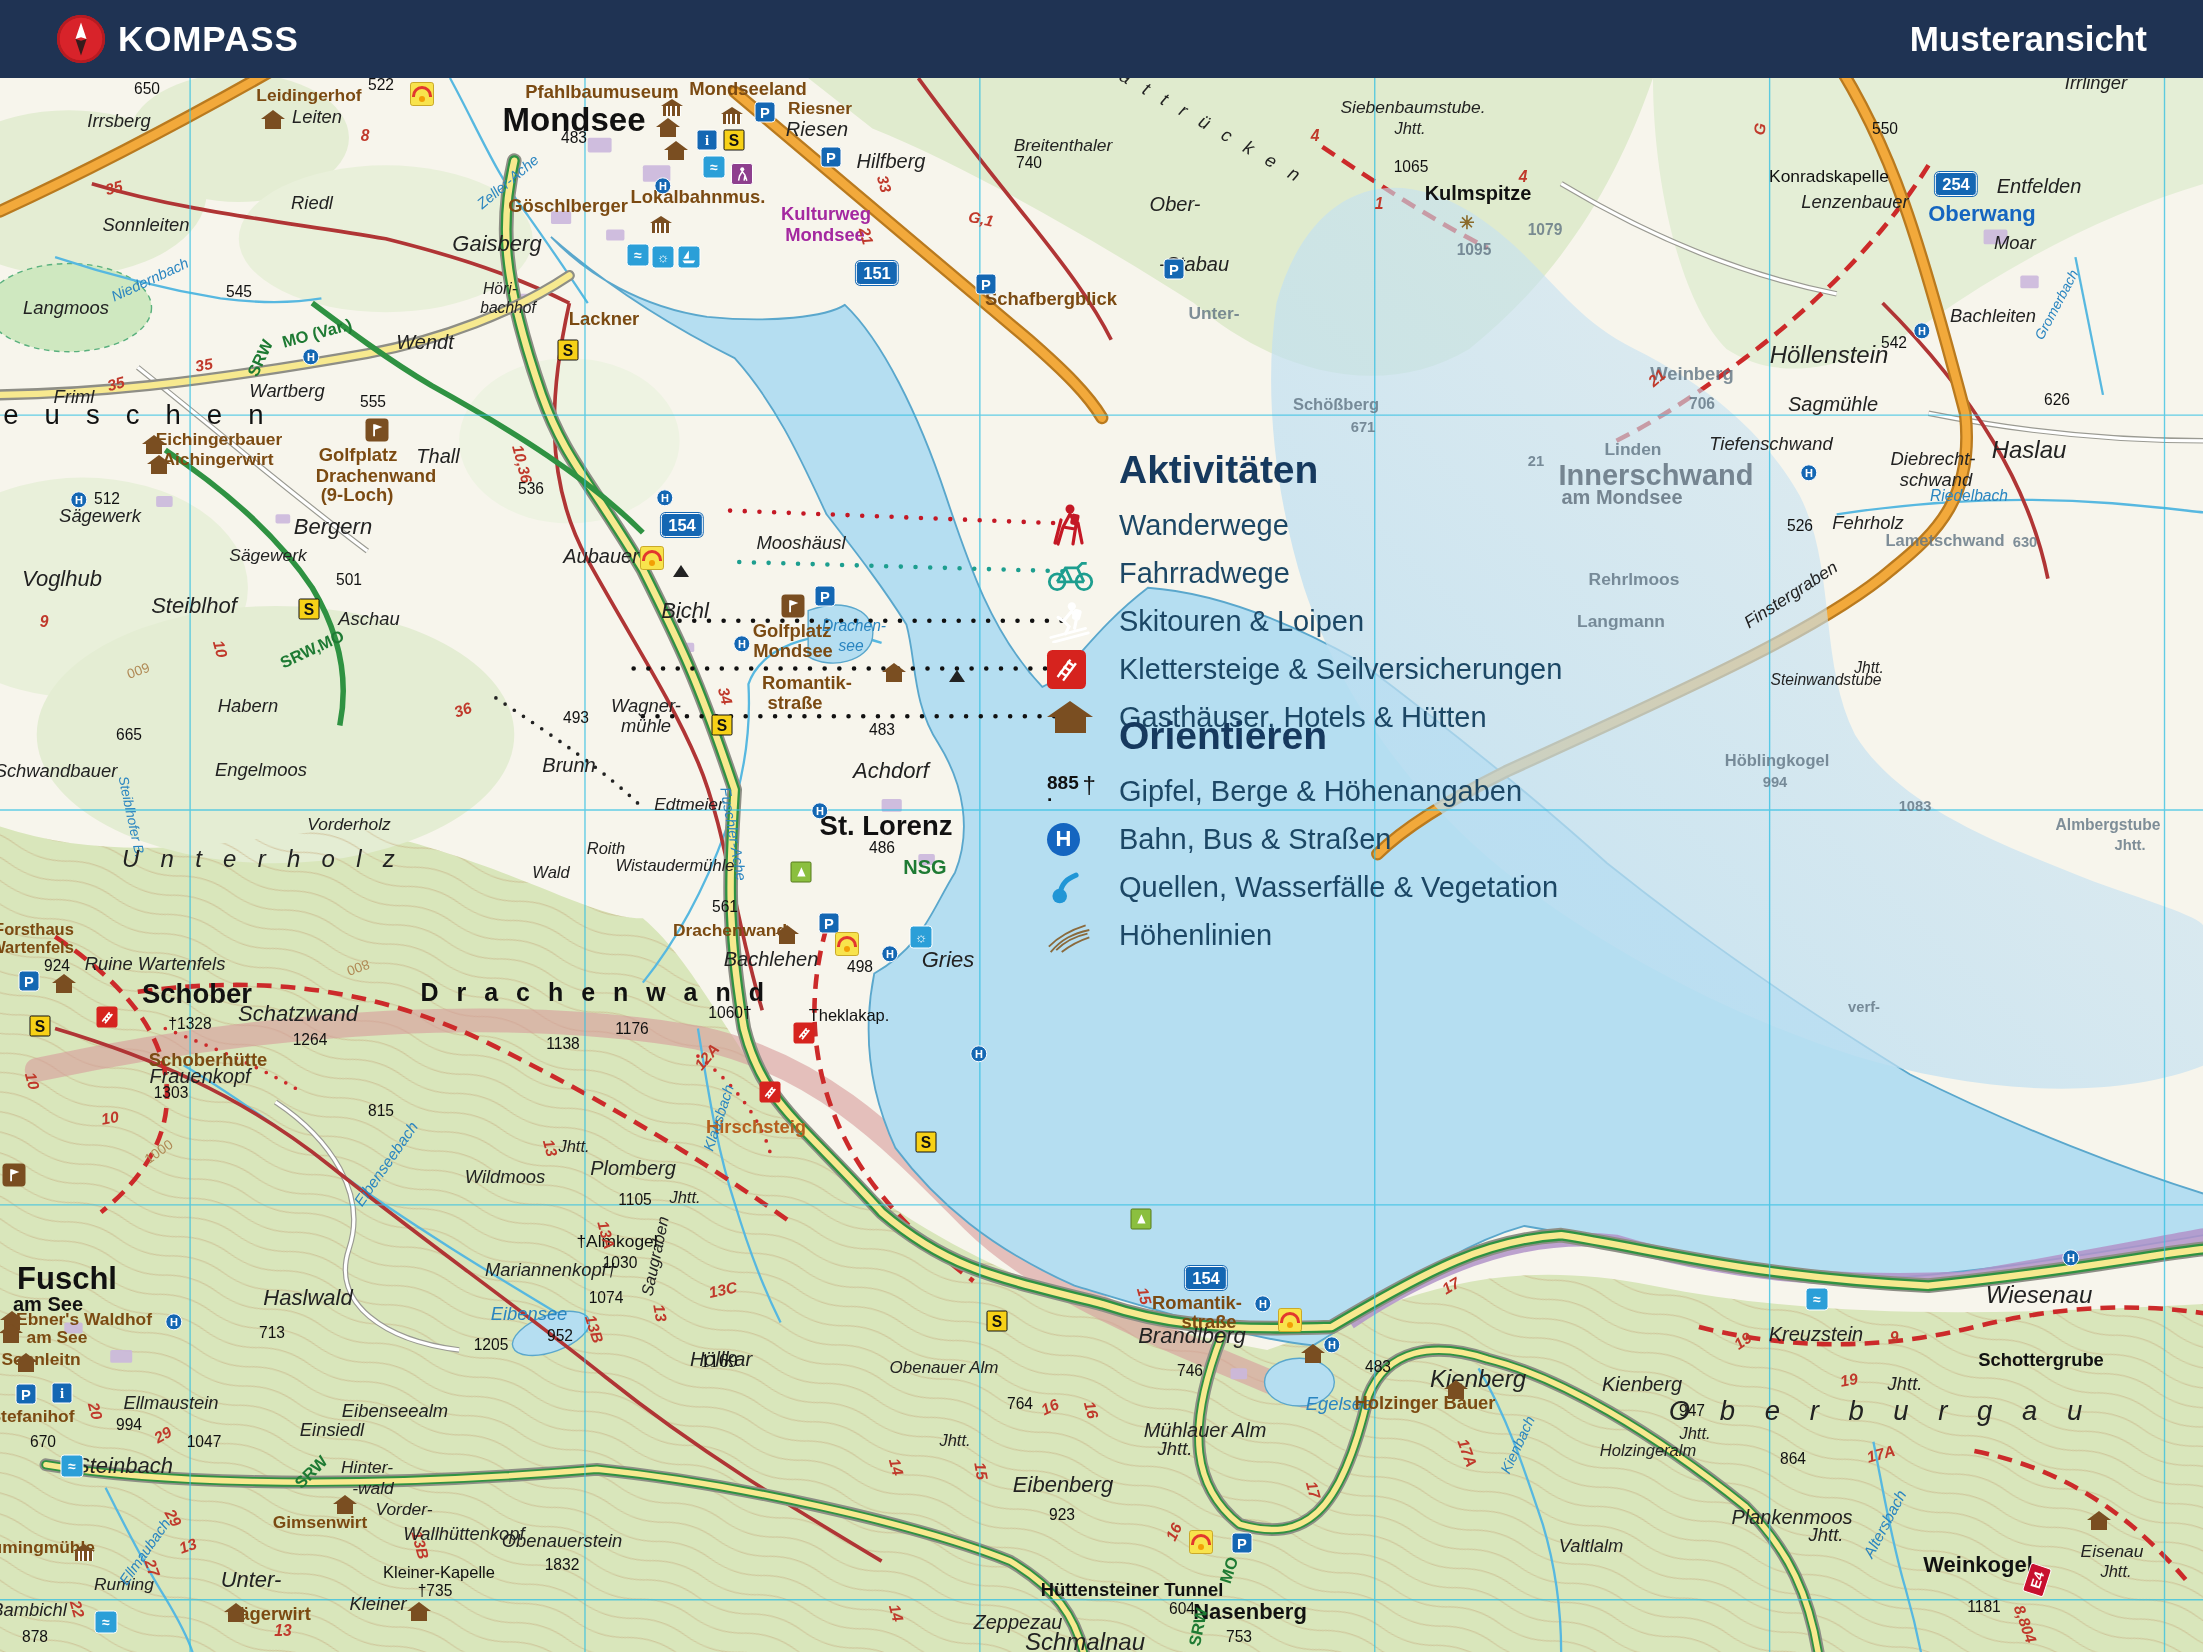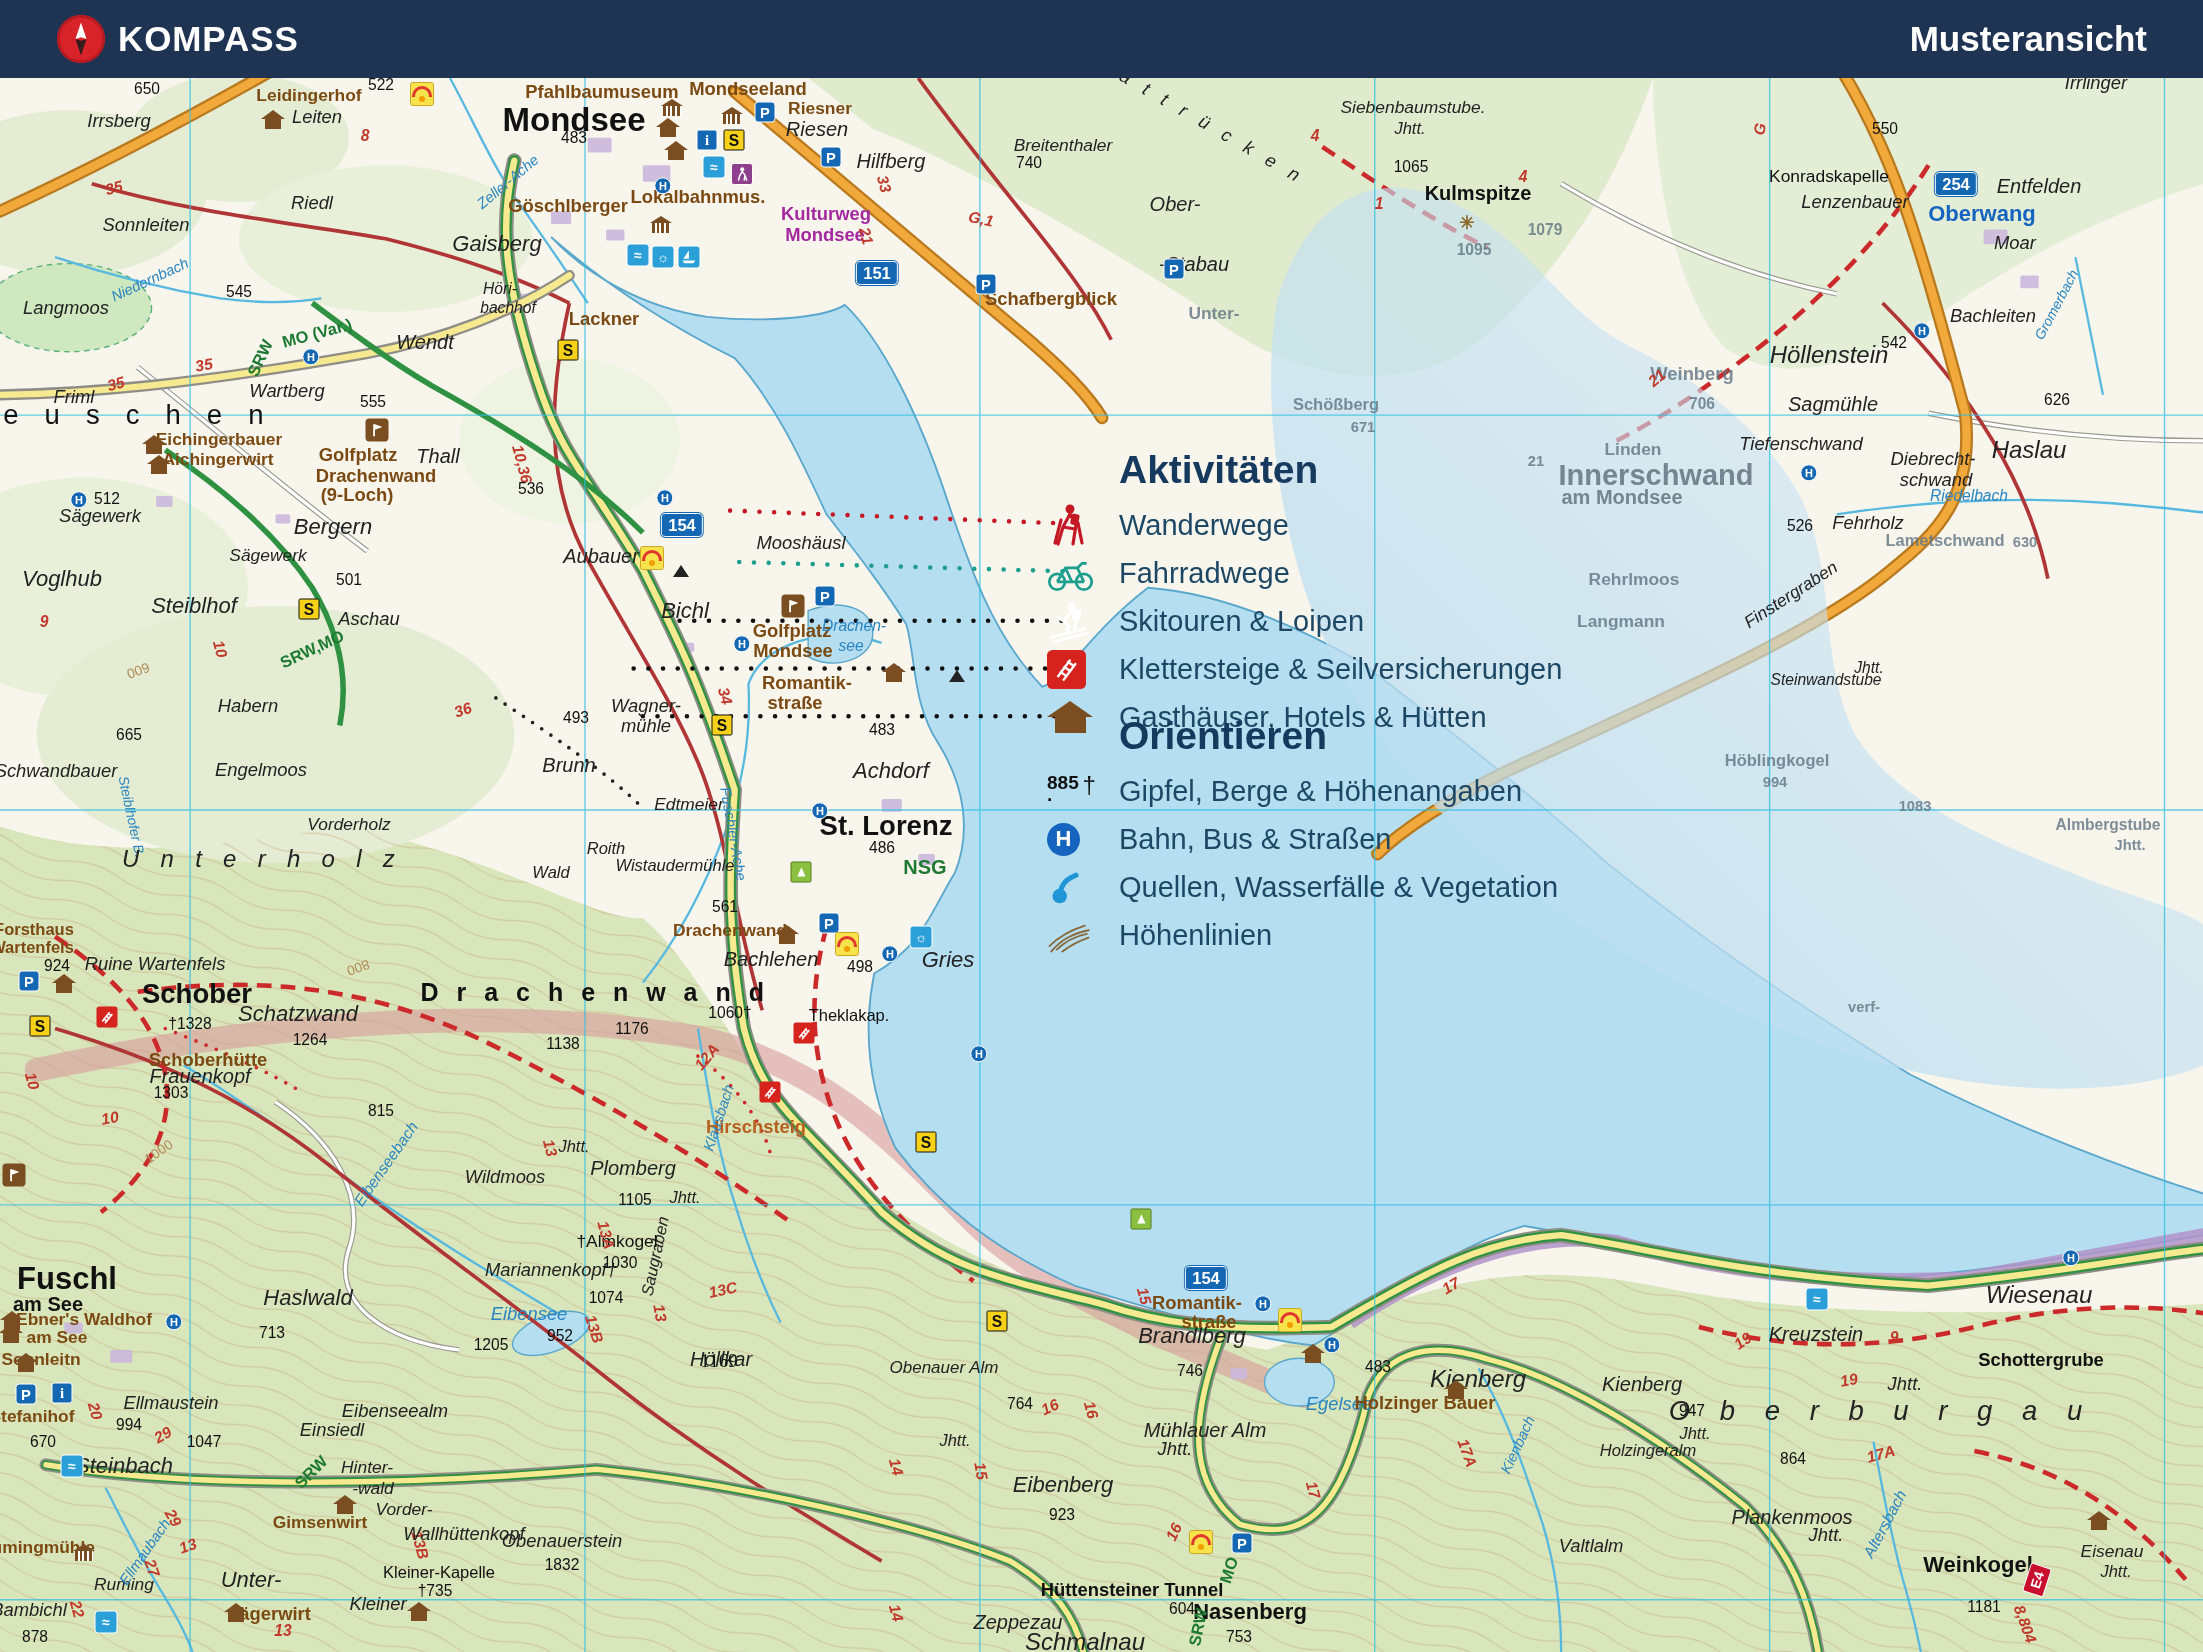--- a/index.html
+++ b/index.html
@@ -483,21 +483,21 @@
       <div class="lbl lbl-i" style="left: 2096px; top: 83px; font-size: 18.4px; transform: translate(-50%, -50%) rotate(0deg);">Irrlinger</div>
       <div class="lbl lbl-i" style="left: 2153px; top: 57px; font-size: 18.4px; transform: translate(-50%, -50%) rotate(0deg);">Holzbauer</div>
       <div class="lbl lbl-i" style="left: 1933px; top: 459px; font-size: 18.4px; transform: translate(-50%, -50%) rotate(0deg);">Diebrecht-</div>
       <div class="lbl lbl-i" style="left: 1936px; top: 480px; font-size: 18.4px; transform: translate(-50%, -50%) rotate(0deg);">schwand</div>
       <div class="lbl lbl-bl" style="left: 1969px; top: 496px; font-size: 15.6px; transform: translate(-50%, -50%) rotate(0deg);">Riedelbach</div>
       <div class="lbl lbl-i" style="left: 1868px; top: 523px; font-size: 18.4px; transform: translate(-50%, -50%) rotate(0deg);">Fehrholz</div>
       <div class="lbl lbl-n" style="left: 1800px; top: 526px; font-size: 15.6px; transform: translate(-50%, -50%) rotate(0deg);">526</div>
       <div class="lbl lbl-i" style="left: 1791px; top: 595px; font-size: 17.4px; transform: translate(-50%, -50%) rotate(-33deg);">Finstergraben</div>
       <div class="lbl lbl-i" style="left: 1869px; top: 668px; font-size: 15.6px; transform: translate(-50%, -50%) rotate(0deg);">Jhtt.</div>
       <div class="lbl lbl-i" style="left: 1826px; top: 680px; font-size: 15.6px; transform: translate(-50%, -50%) rotate(0deg);">Steinwandstube</div>
-      <div class="lbl lbl-i" style="left: 1771px; top: 444px; font-size: 18.4px; transform: translate(-50%, -50%) rotate(0deg); margin-left: 30px;">Tiefenschwand</div>
+      <div class="lbl lbl-i" style="left: 1771px; top: 444px; font-size: 18.4px; transform: translate(-50%, -50%) rotate(0deg);">Tiefenschwand</div>
       <div class="lbl lbl-gy" style="left: 1633px; top: 450px; font-size: 17.4px; transform: translate(-50%, -50%) rotate(0deg);">Linden</div>
       <div class="lbl lbl-gyb" style="left: 1656px; top: 475px; font-size: 29px; transform: translate(-50%, -50%) rotate(0deg);">Innerschwand</div>
       <div class="lbl lbl-gyb" style="left: 1622px; top: 497px; font-size: 20px; transform: translate(-50%, -50%) rotate(0deg);">am Mondsee</div>
       <div class="lbl lbl-gy" style="left: 1634px; top: 580px; font-size: 17.4px; transform: translate(-50%, -50%) rotate(0deg);">Rehrlmoos</div>
       <div class="lbl lbl-gy" style="left: 1621px; top: 622px; font-size: 17.4px; transform: translate(-50%, -50%) rotate(0deg);">Langmann</div>
       <div class="lbl lbl-gy" style="left: 1336px; top: 404px; font-size: 16.5px; transform: translate(-50%, -50%) rotate(0deg);">Schößberg</div>
       <div class="lbl lbl-gy" style="left: 1363px; top: 427px; font-size: 14.7px; transform: translate(-50%, -50%) rotate(0deg);">671</div>
       <div class="lbl lbl-gy" style="left: 1536px; top: 461px; font-size: 14.7px; transform: translate(-50%, -50%) rotate(0deg);">21</div>
       <div class="lbl lbl-gy" style="left: 1777px; top: 760px; font-size: 16.5px; transform: translate(-50%, -50%) rotate(0deg);">Höblingkogel</div>
       <div class="lbl lbl-gy" style="left: 1775px; top: 782px; font-size: 14.7px; transform: translate(-50%, -50%) rotate(0deg);">994</div>

